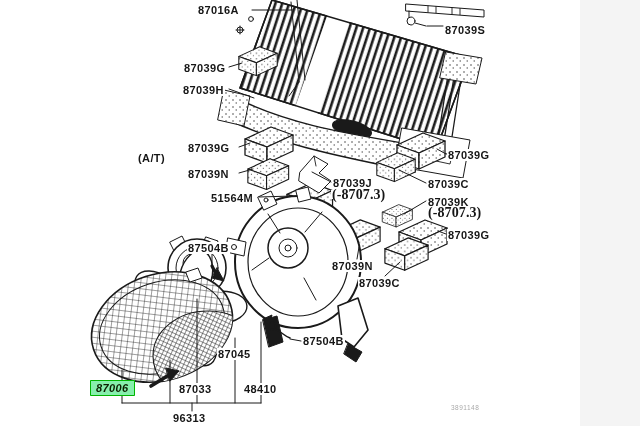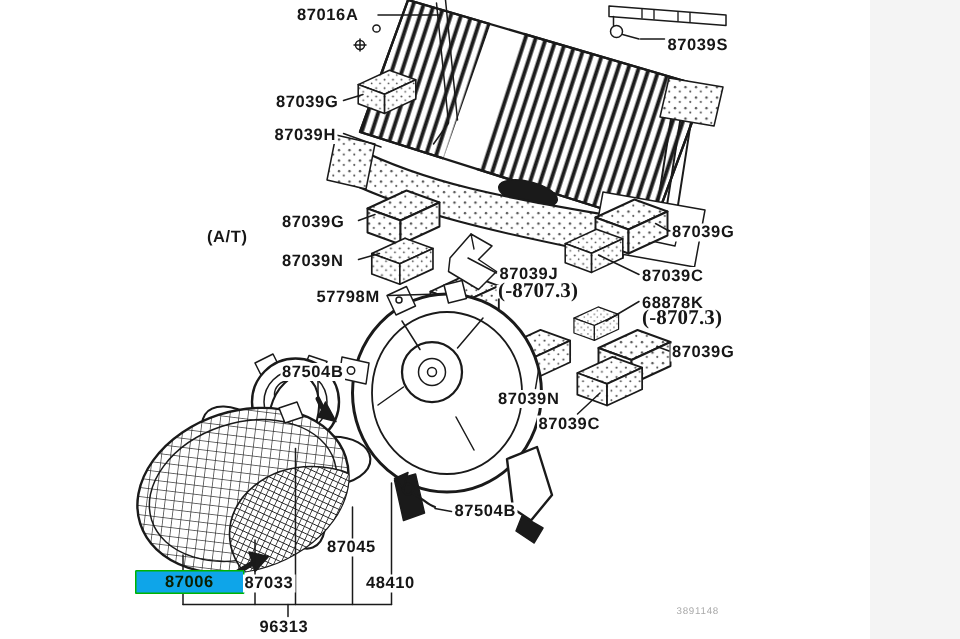--- a/index.html
+++ b/index.html
@@ -9,22 +9,23 @@
   }
   .art{position:absolute;left:0;top:0;}
   .lbl{
     position:absolute;font-weight:bold;font-size:11px;line-height:12px;
     letter-spacing:.4px;color:#161616;background:#ffffff;padding:0 1px;
     white-space:nowrap;
   }
   .lbl.note{background:transparent;text-align:right;}
   .lbl.date{font-size:14px;letter-spacing:.1px;line-height:9px;font-family:Liberation Serif, serif;}
   .lbl.green{
-    background:#0ea5e9;color:#0b1f00;padding:2px 20px;border-radius:1px;
+    background:#86efac;color:#0b1f00;padding:2px 6px;border-radius:1px;
     box-shadow:0 0 0 1px #00b400 inset;
+    font-style:italic;
   }
   .footnote{
     position:absolute;font-size:6.5px;line-height:7px;color:#a9a9a9;
     letter-spacing:.5px;
   }
 </style>
 </head>
 <body>
 
 <div class="stage">
@@ -206,32 +207,32 @@
     </g>
   </svg>
 
   <div class="lbl" style="left:197px;top:4px">87016A</div>
   <div class="lbl" style="left:444px;top:24px">87039S</div>
   <div class="lbl" style="left:183px;top:62px">87039G</div>
   <div class="lbl" style="left:182px;top:84px">87039H</div>
   <div class="lbl note" style="left:137px;top:152px">(A/T)</div>
   <div class="lbl" style="left:187px;top:142px">87039G</div>
   <div class="lbl" style="left:187px;top:168px">87039N</div>
-  <div class="lbl" style="left:210px;top:192px">57798M</div>
+  <div class="lbl" style="left:210px;top:192px">51564M</div>
   <div class="lbl" style="left:332px;top:177px">87039J</div>
   <div class="lbl date" style="left:331px;top:190px">(-8707.3)</div>
   <div class="lbl" style="left:447px;top:149px">87039G</div>
   <div class="lbl" style="left:427px;top:178px">87039C</div>
-  <div class="lbl" style="left:427px;top:196px">68878K</div>
+  <div class="lbl" style="left:427px;top:196px">87039K</div>
   <div class="lbl date" style="left:427px;top:208px">(-8707.3)</div>
   <div class="lbl" style="left:447px;top:229px">87039G</div>
   <div class="lbl" style="left:187px;top:242px">87504B</div>
   <div class="lbl" style="left:331px;top:260px">87039N</div>
   <div class="lbl" style="left:358px;top:277px">87039C</div>
   <div class="lbl" style="left:302px;top:335px">87504B</div>
   <div class="lbl green" style="left:90px;top:380px">87006</div>
-  <div class="lbl" style="left:162px;top:383px">87033</div>
-  <div class="lbl" style="left:217px;top:359px">87045</div>
+  <div class="lbl" style="left:178px;top:383px">87033</div>
+  <div class="lbl" style="left:217px;top:348px">87045</div>
   <div class="lbl" style="left:243px;top:383px">48410</div>
   <div class="lbl" style="left:172px;top:412px">96313</div>
 
   <div class="footnote" style="left:451px;top:404px">3891148</div>
 </div>
 
 </body></html>

